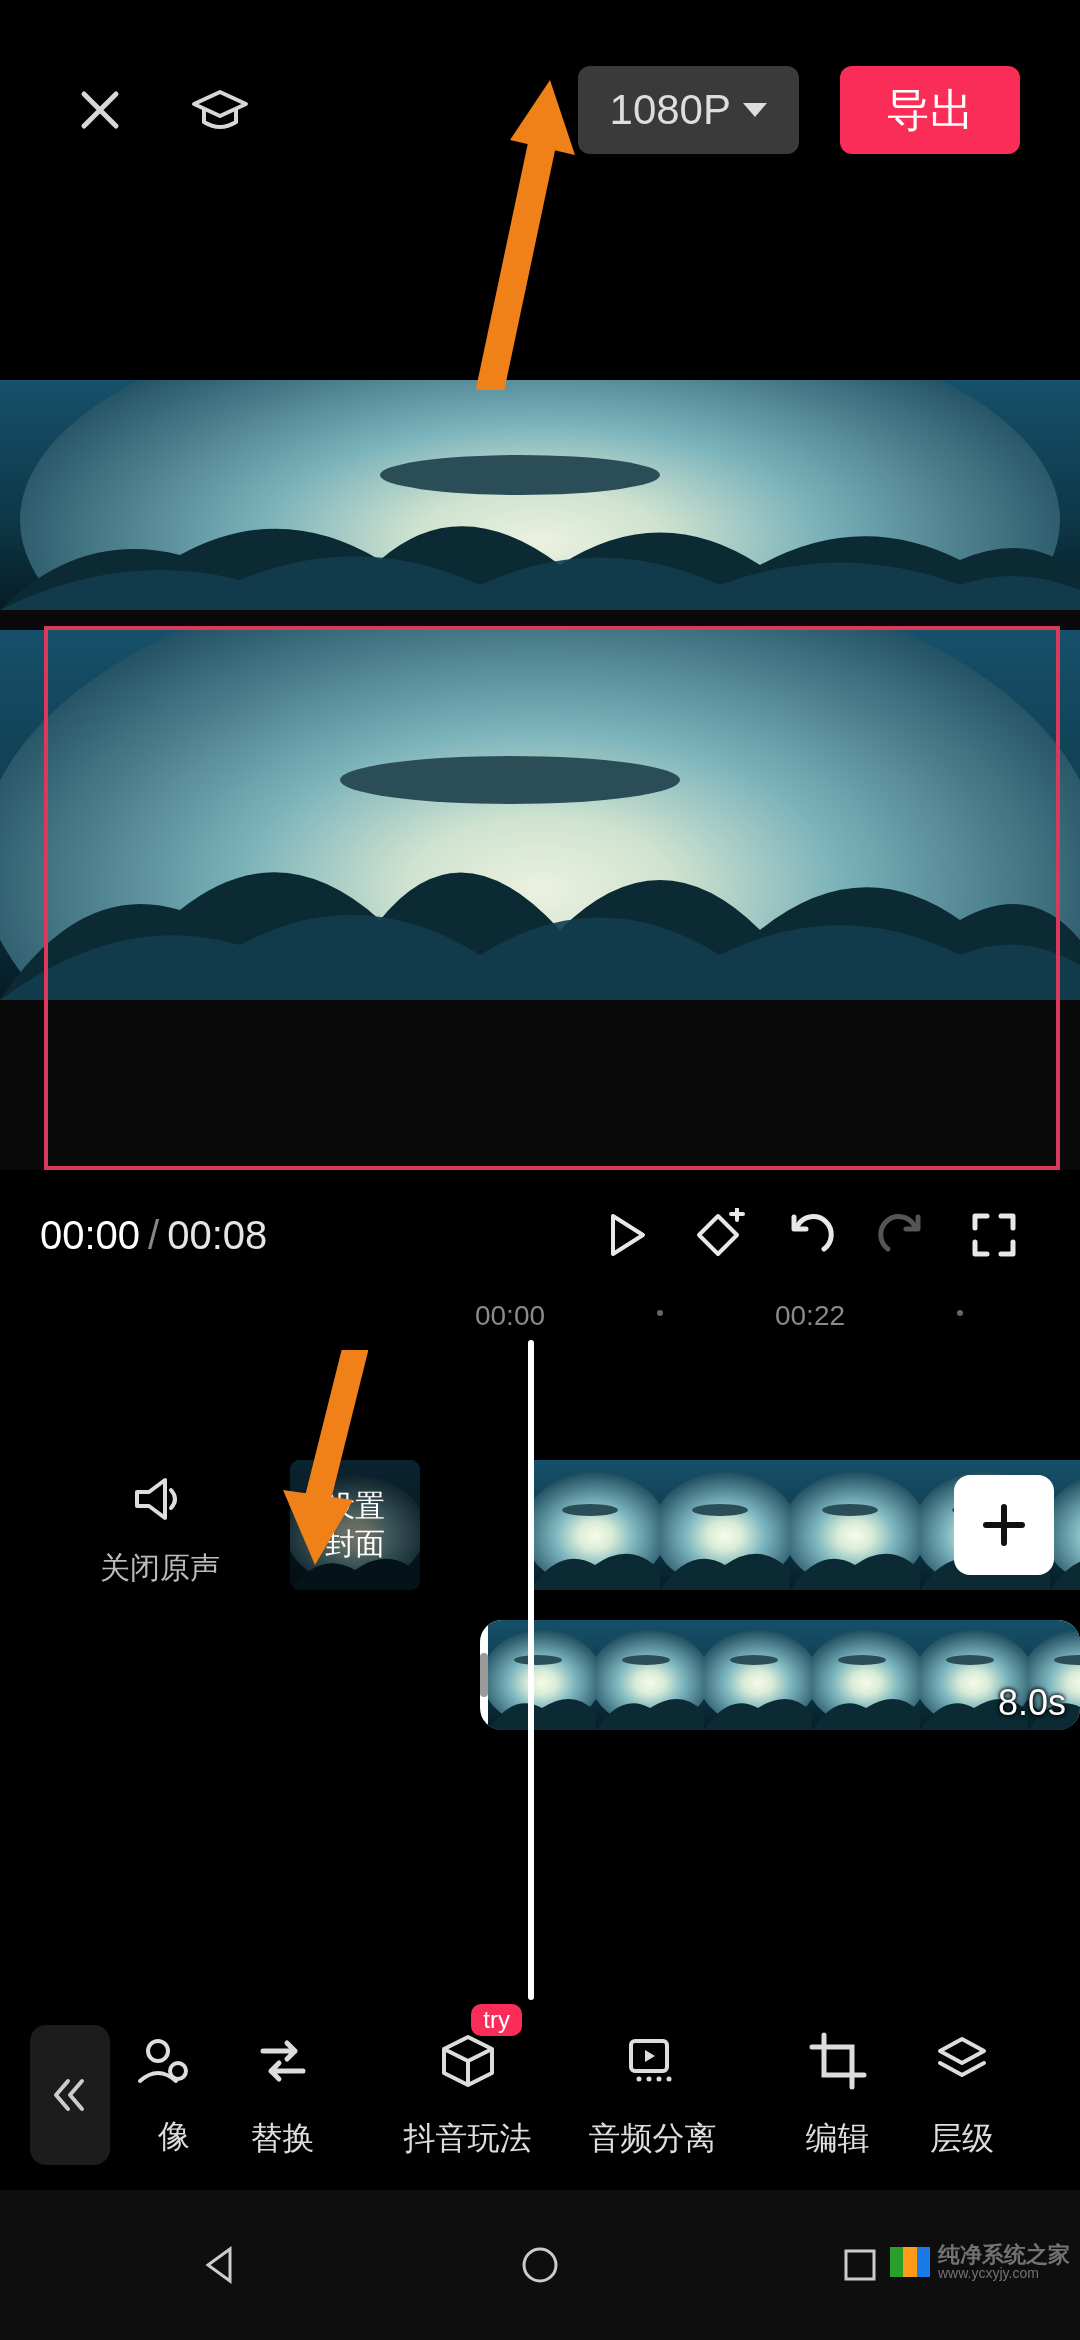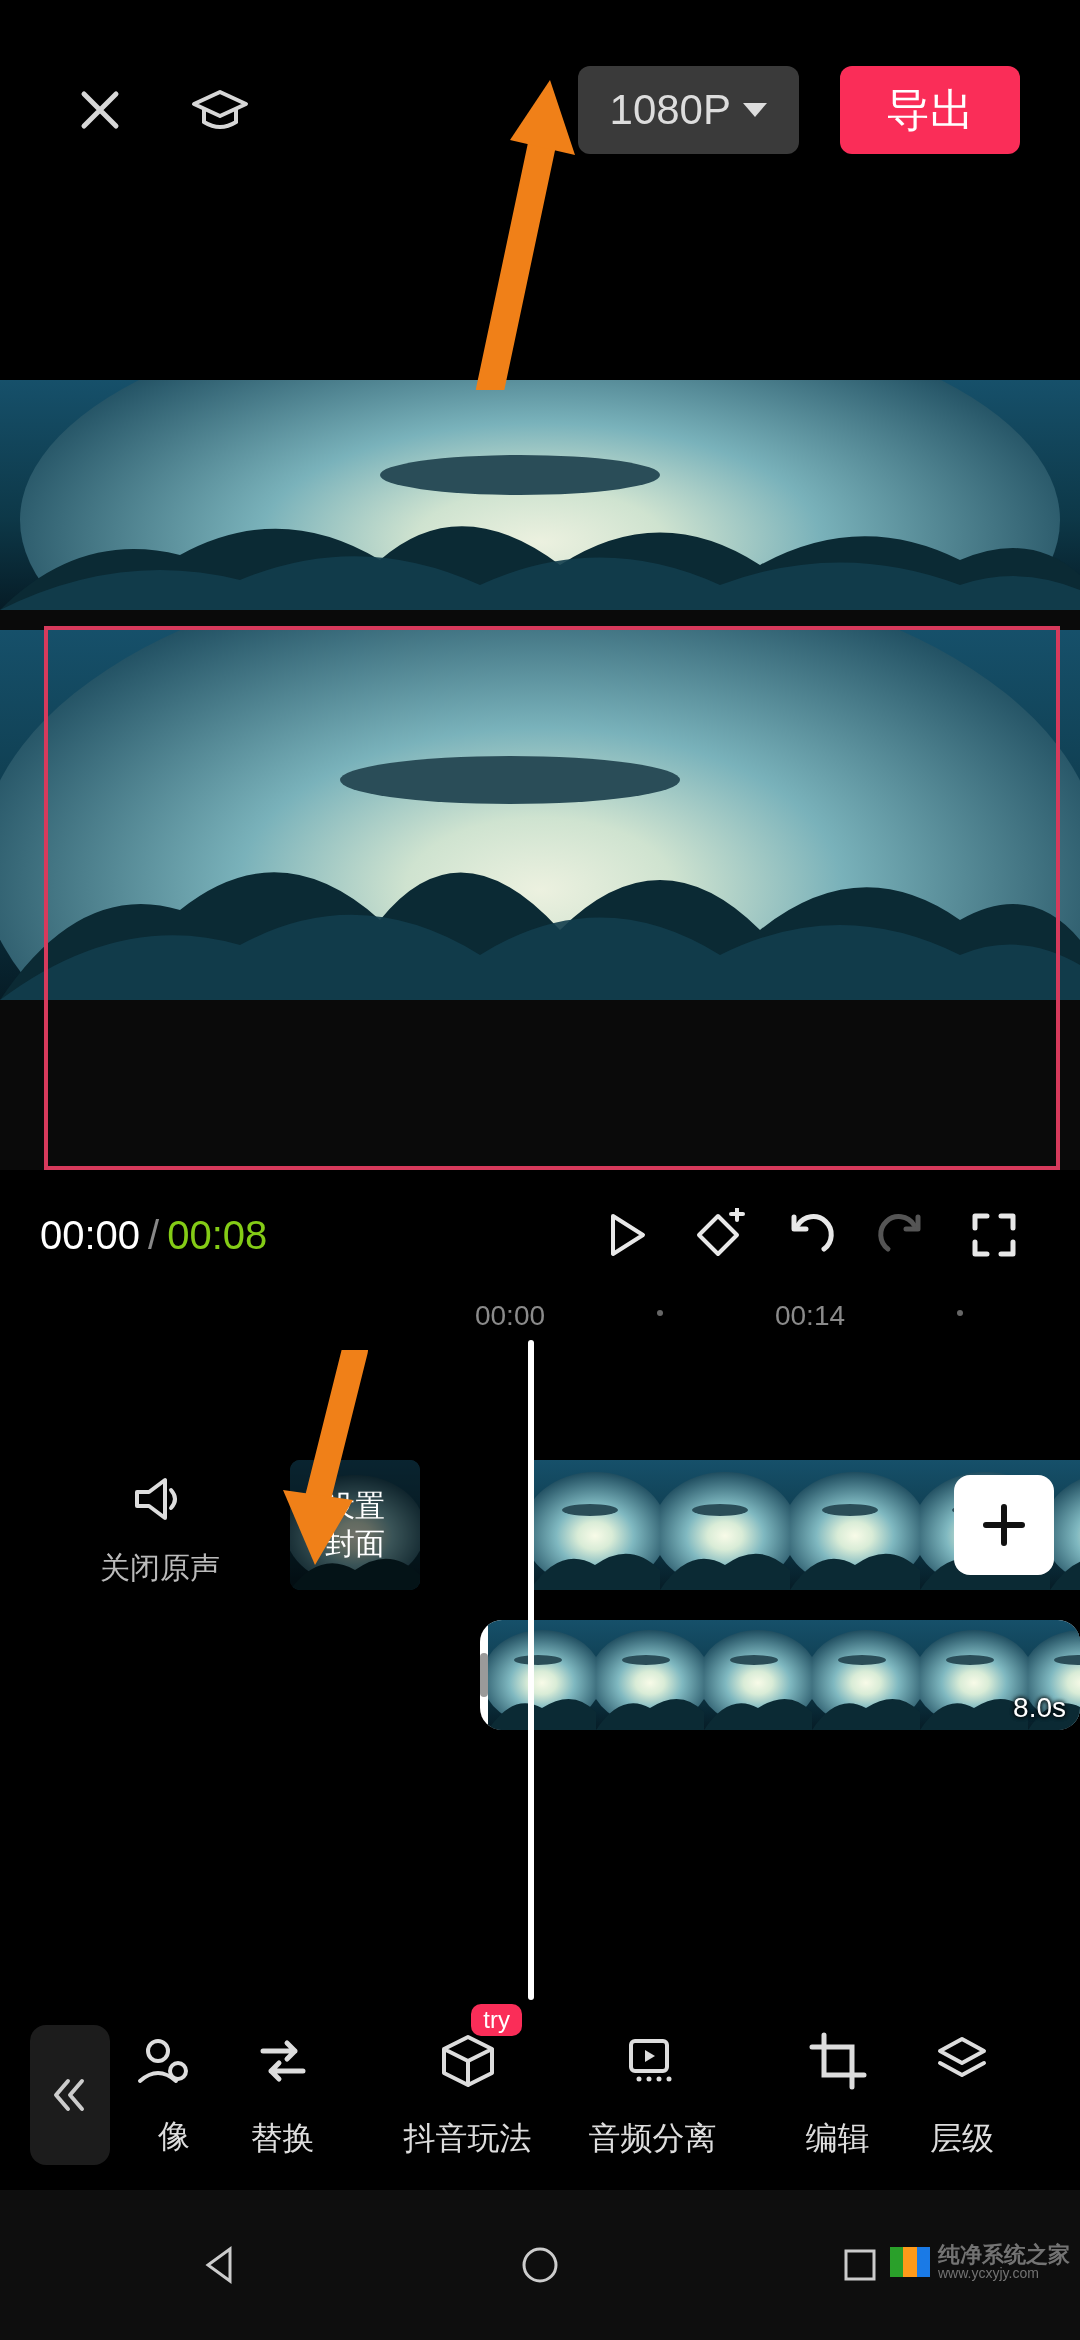--- a/index.html
+++ b/index.html
@@ -18,21 +18,21 @@
   .preview-wrap { position:absolute; left:0; top:380px; width:100%; height:790px; background:#0a0a0a; }
   .sky { position:absolute; left:0; width:100%; overflow:hidden; }
   .sky.top { top:0; height:230px; }
   .sky.bottom { top:250px; height:370px; }
   .sel-box { position:absolute; left:44px; top:246px; right:20px; bottom:0; border:4px solid #d73a5c; }
 
   
   .transport { position:absolute; left:0; top:1190px; width:100%; height:90px; display:flex; align-items:center; padding:0 40px; }
   .time-cur { font-size:40px; color:#fff; }
   .time-sep { font-size:40px; color:#888; margin:0 8px; }
-  .time-tot { font-size:40px; color:#84cc16; }
+  .time-tot { font-size:40px; color:#e5e5e5; }
   .transport .spacer { flex:1; }
   .tbtn { width:92px; height:92px; display:flex; align-items:center; justify-content:center; }
 
   
   .timeline { position:absolute; left:0; top:1280px; width:100%; height:760px; background:#000; }
   .ruler { position:absolute; left:0; top:20px; width:100%; height:40px; }
   .ruler-label { position:absolute; top:0; font-size:28px; color:#8a8a8a; transform:translateX(-50%); }
   .ruler-dot  { position:absolute; top:10px; width:6px; height:6px; border-radius:50%; background:#666; transform:translateX(-50%); }
 
   .mute-col { position:absolute; left:100px; top:190px; width:120px; display:flex; flex-direction:column; align-items:center; gap:20px; }
@@ -44,21 +44,21 @@
 
   .track-a { position:absolute; left:530px; top:180px; right:0; height:130px; display:flex; }
   .track-a .frame { flex:0 0 130px; height:130px; }
   .add-btn { position:absolute; right:26px; top:195px; width:100px; height:100px; background:#fff; border-radius:16px; display:flex; align-items:center; justify-content:center; }
 
   .track-b { position:absolute; left:480px; top:340px; right:0; height:110px; background:#fff; border-radius:22px; display:flex; align-items:center; overflow:hidden; }
   .track-b .handle { width:50px; height:100%; display:flex; align-items:center; justify-content:center; }
   .track-b .handle .bar { width:8px; height:44px; background:#9a9a9a; border-radius:4px; }
   .track-b .strip { flex:1; height:100%; display:flex; }
   .track-b .strip .frame { flex:0 0 108px; height:100%; }
-  .track-b .dur { position:absolute; right:14px; bottom:6px; font-size:28px; color:#fff; text-shadow:0 0 4px #000,0 0 4px #000; }
+  .track-b .dur { position:absolute; right:14px; bottom:6px; font-size:36px; color:#fff; text-shadow:0 0 4px #000,0 0 4px #000; }
 
   .playhead { position:absolute; left:528px; top:60px; width:6px; height:660px; background:#fff; border-radius:3px; }
 
   
   .toolrow { position:absolute; left:0; bottom:150px; width:100%; height:190px; display:flex; align-items:center; }
   .scroll-tab { position:absolute; left:30px; width:80px; height:140px; background:#1c1c1c; border-radius:16px; display:flex; align-items:center; justify-content:center; }
   .tools { position:absolute; left:90px; right:0; height:100%; display:flex; }
   .tool { flex:0 0 185px; display:flex; flex-direction:column; align-items:center; justify-content:center; gap:24px; position:relative; }
   .tool .lbl { font-size:32px; color:#ddd; }
   .try-badge { position:absolute; top:4px; right:38px; padding:2px 12px; background:#fa2d58; border-radius:10px; font-size:24px; color:#fff; }
@@ -175,21 +175,21 @@
     <svg width="46" height="46" viewBox="0 0 46 46">
         <path d="M4 16 V4 H16 M30 4 H42 V16 M42 30 V42 H30 M16 42 H4 V30" fill="none" stroke="#e8e8e8" stroke-width="5" stroke-linecap="round" stroke-linejoin="round"></path>
       </svg>
   </div>
 </div>
 
 <div class="timeline">
   <div class="ruler">
     <span class="ruler-label" style="left:510px">00:00</span>
     <span class="ruler-dot" style="left:660px"></span>
-    <span class="ruler-label" style="left:810px">00:14</span>
+    <span class="ruler-label" style="left:810px">00:22</span>
     <span class="ruler-dot" style="left:960px"></span>
   </div>
 
   <div class="mute-col">
     <svg width="58" height="58" viewBox="0 0 58 58">
         <path d="M6 22 H18 L34 10 V48 L18 36 H6 Z" fill="none" stroke="#ddd" stroke-width="4" stroke-linejoin="round"></path>
         <path d="M40 20 Q48 29 40 38" fill="none" stroke="#ddd" stroke-width="4" stroke-linecap="round"></path>
       </svg>
     <span class="mute-label">关闭原声</span>
   </div>

